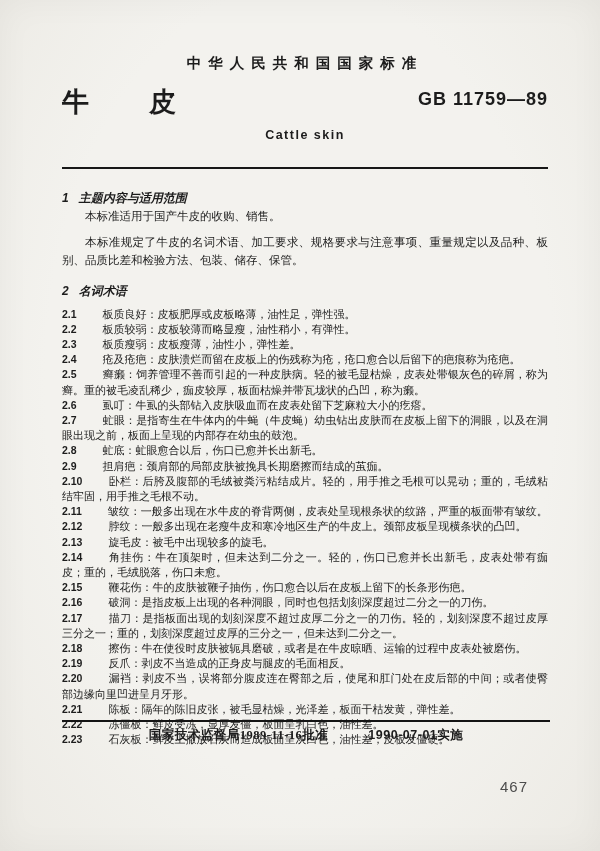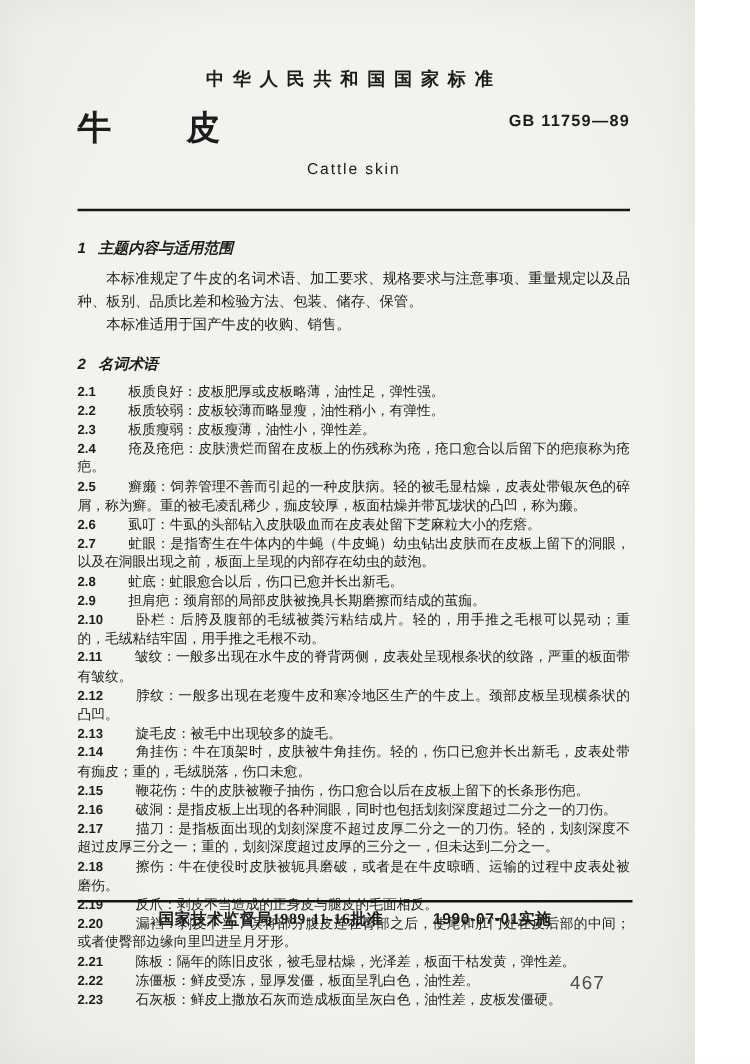--- a/index.html
+++ b/index.html
@@ -1,43 +1,43 @@
 <!DOCTYPE html>
 <html lang="zh"><head>
 <meta charset="utf-8">
 <style>
   html,body{margin:0;padding:0;}
   .page{
     position:relative;
-    width:556px;height:851px;
+    width:600px;height:851px;
     background:#f1f0eb;
     background-image:radial-gradient(ellipse at 50% 45%, #f3f2ee 60%, #eceae4 100%);
     box-shadow:inset 0 0 35px rgba(0,0,0,0.045);
     font-family:"Liberation Serif","DejaVu Serif",serif;
     color:#1c1c1c;
     overflow:hidden;
   }
   .content{position:absolute;left:62px;right:52px;top:0;}
   .org-line{
     margin-top:54px;text-align:center;
     font-size:14.5px;font-weight:bold;letter-spacing:7px;
   }
   .title-row{position:relative;margin-top:12px;height:34px;}
   .title{
     text-align:left;font-size:27px;font-weight:bold;
     letter-spacing:2px;line-height:34px;
   }
   .std-no{
     position:absolute;right:0;top:4px;
-    font-size:13px;font-weight:bold;letter-spacing:1px;
+    font-size:18px;font-weight:bold;letter-spacing:1px;
     font-family:"Liberation Sans","DejaVu Sans",sans-serif;
   }
   .subtitle{
     margin-top:9px;text-align:center;
-    font-size:12.5px;font-weight:normal;letter-spacing:1.5px;
+    font-size:12.5px;font-weight:bold;letter-spacing:1.5px;
     font-family:"Liberation Sans","DejaVu Sans",sans-serif;
   }
   .rule-top{margin-top:25px;border-top:2px solid #171717;}
   .sec-heading{
     font-size:12px;font-weight:bold;
     font-family:"Liberation Sans","DejaVu Sans",sans-serif;
     font-style:italic;
   }
   .sec-heading .sec-no{margin-right:10px;}
   .s1-heading{margin-top:21px;}
@@ -86,42 +86,42 @@
     </div>
 
     <div class="subtitle">Cattle skin</div>
 
     <div class="rule-top"></div>
 
     <div class="sec-heading s1-heading">
       <span class="sec-no">1</span><span>主题内容与适用范围</span>
     </div>
 
+    <p class="para tight">本标准适用于国产牛皮的收购、销售。</p>
     <p class="para">本标准规定了牛皮的名词术语、加工要求、规格要求与注意事项、重量规定以及品种、板别、品质比差和检验方法、包装、储存、保管。</p>
-    <p class="para tight">本标准适用于国产牛皮的收购、销售。</p>
 
     <div class="sec-heading s2-heading">
       <span class="sec-no">2</span><span>名词术语</span>
     </div>
 
     <div class="items">
       <p class="item"><span class="no">2.1</span><span>板质良好：皮板肥厚或皮板略薄，油性足，弹性强。</span></p>
       <p class="item"><span class="no">2.2</span><span>板质较弱：皮板较薄而略显瘦，油性稍小，有弹性。</span></p>
       <p class="item"><span class="no">2.3</span><span>板质瘦弱：皮板瘦薄，油性小，弹性差。</span></p>
       <p class="item"><span class="no">2.4</span><span>疮及疮疤：皮肤溃烂而留在皮板上的伤残称为疮，疮口愈合以后留下的疤痕称为疮疤。</span></p>
       <p class="item"><span class="no">2.5</span><span>癣癞：饲养管理不善而引起的一种皮肤病。轻的被毛显枯燥，皮表处带银灰色的碎屑，称为癣。重的被毛凌乱稀少，痂皮较厚，板面枯燥并带瓦垅状的凸凹，称为癞。</span></p>
       <p class="item"><span class="no">2.6</span><span>虱叮：牛虱的头部钻入皮肤吸血而在皮表处留下芝麻粒大小的疙瘩。</span></p>
       <p class="item"><span class="no">2.7</span><span>虻眼：是指寄生在牛体内的牛蝇（牛皮蝇）幼虫钻出皮肤而在皮板上留下的洞眼，以及在洞眼出现之前，板面上呈现的内部存在幼虫的鼓泡。</span></p>
       <p class="item"><span class="no">2.8</span><span>虻底：虻眼愈合以后，伤口已愈并长出新毛。</span></p>
       <p class="item"><span class="no">2.9</span><span>担肩疤：颈肩部的局部皮肤被挽具长期磨擦而结成的茧痂。</span></p>
       <p class="item"><span class="no">2.10</span><span>卧栏：后胯及腹部的毛绒被粪污粘结成片。轻的，用手推之毛根可以晃动；重的，毛绒粘结牢固，用手推之毛根不动。</span></p>
       <p class="item"><span class="no">2.11</span><span>皱纹：一般多出现在水牛皮的脊背两侧，皮表处呈现根条状的纹路，严重的板面带有皱纹。</span></p>
       <p class="item"><span class="no">2.12</span><span>脖纹：一般多出现在老瘦牛皮和寒冷地区生产的牛皮上。颈部皮板呈现横条状的凸凹。</span></p>
       <p class="item"><span class="no">2.13</span><span>旋毛皮：被毛中出现较多的旋毛。</span></p>
-      <p class="item"><span class="no">2.14</span><span>角挂伤：牛在顶架时，皮肤被牛角挂伤。轻的，伤口已愈并长出新毛，皮表处带有痂皮；重的，毛绒脱落，伤口未愈。</span></p>
+      <p class="item"><span class="no">2.14</span><span>角挂伤：牛在顶架时，但未达到二分之一。轻的，伤口已愈并长出新毛，皮表处带有痂皮；重的，毛绒脱落，伤口未愈。</span></p>
       <p class="item"><span class="no">2.15</span><span>鞭花伤：牛的皮肤被鞭子抽伤，伤口愈合以后在皮板上留下的长条形伤疤。</span></p>
       <p class="item"><span class="no">2.16</span><span>破洞：是指皮板上出现的各种洞眼，同时也包括划刻深度超过二分之一的刀伤。</span></p>
       <p class="item"><span class="no">2.17</span><span>描刀：是指板面出现的划刻深度不超过皮厚二分之一的刀伤。轻的，划刻深度不超过皮厚三分之一；重的，划刻深度超过皮厚的三分之一，但未达到二分之一。</span></p>
       <p class="item"><span class="no">2.18</span><span>擦伤：牛在使役时皮肤被轭具磨破，或者是在牛皮晾晒、运输的过程中皮表处被磨伤。</span></p>
       <p class="item"><span class="no">2.19</span><span>反爪：剥皮不当造成的正身皮与腿皮的毛面相反。</span></p>
       <p class="item"><span class="no">2.20</span><span>漏裆：剥皮不当，误将部分腹皮连在臀部之后，使尾和肛门处在皮后部的中间；或者使臀部边缘向里凹进呈月牙形。</span></p>
       <p class="item"><span class="no">2.21</span><span>陈板：隔年的陈旧皮张，被毛显枯燥，光泽差，板面干枯发黄，弹性差。</span></p>
       <p class="item"><span class="no">2.22</span><span>冻僵板：鲜皮受冻，显厚发僵，板面呈乳白色，油性差。</span></p>
       <p class="item"><span class="no">2.23</span><span>石灰板：鲜皮上撒放石灰而造成板面呈灰白色，油性差，皮板发僵硬。</span></p>
     </div>

